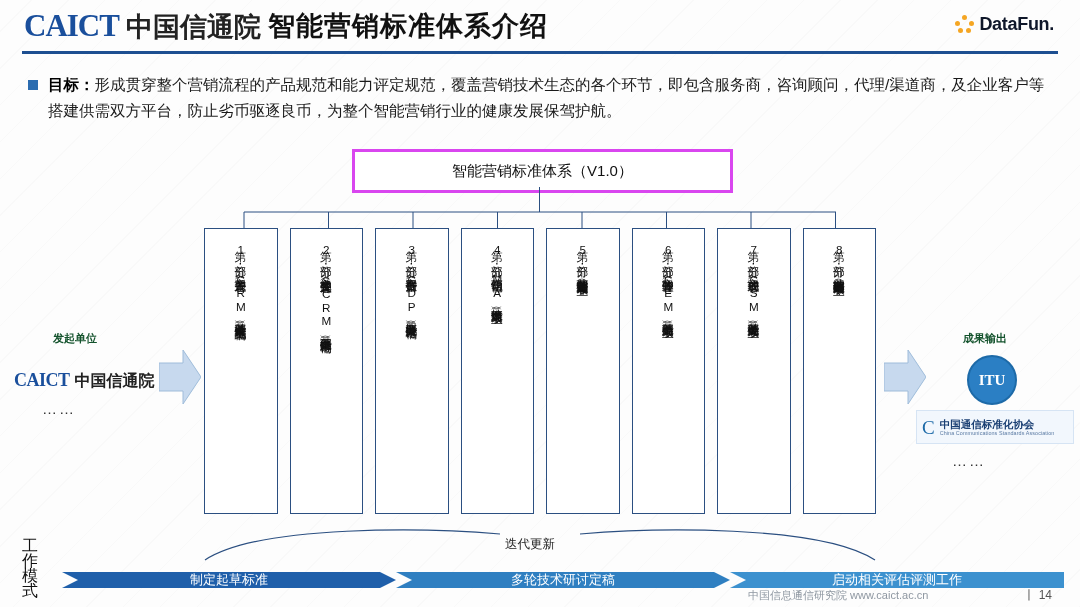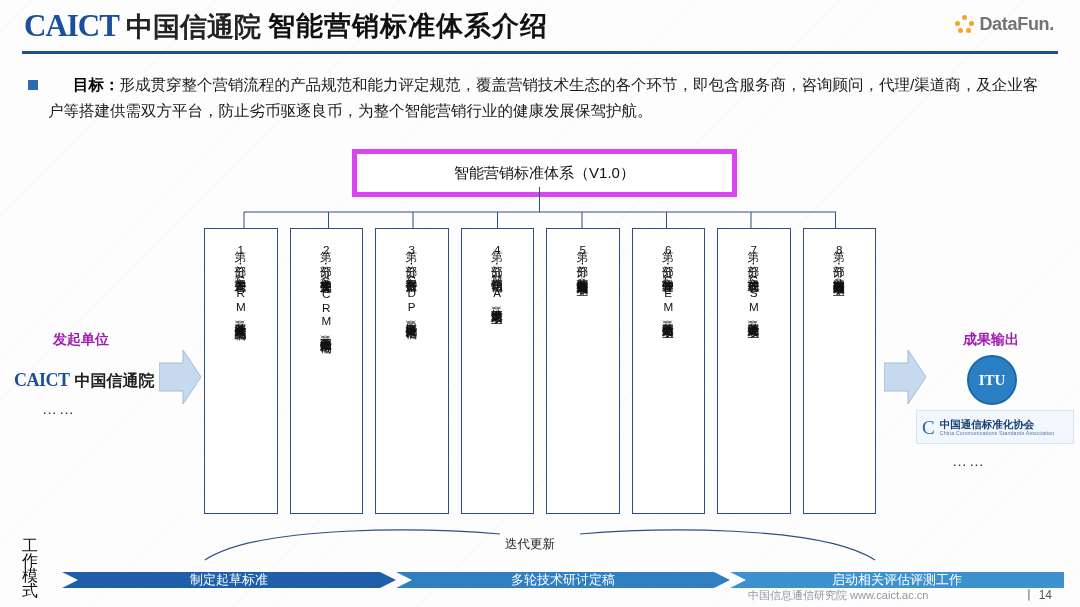--- a/index.html
+++ b/index.html
@@ -99,21 +99,21 @@
     display: block;
   }
   .datafun-dots i:nth-child(1){ left:7px; top:0; }
   .datafun-dots i:nth-child(2){ left:0px; top:6px; }
   .datafun-dots i:nth-child(3){ left:14px; top:6px; }
   .datafun-dots i:nth-child(4){ left:3px; top:13px; }
   .datafun-dots i:nth-child(5){ left:11px; top:13px; }
   .datafun-text {
     font-size: 18px;
     font-weight: bold;
-    color: #737373;
+    color: #0f172a;
     letter-spacing: -0.3px;
     text-align: right;
   }
 
   
   .bullet-row {
     position: absolute;
     left: 28px;
     top: 72px;
     width: 1024px;
@@ -125,32 +125,32 @@
     height: 10px;
     background: #2b6cb0;
     margin-top: 8px;
     flex: none;
   }
   .bullet-text {
     font-size: 15.5px;
     line-height: 26px;
     color: #1a1a1a;
   }
-  .bullet-text b { color: #000; margin-left: 25px; }
+  .bullet-text b { color: #000; }
 
   
   .diagram { position: absolute; inset: 0; }
 
   .root-box {
     position: absolute;
     left: 352px;
     top: 149px;
     width: 375px;
     height: 38px;
-    border: 5px solid #d946ef;
+    border: 3px solid #d946ef;
     background: #ffffff;
     display: flex;
     align-items: center;
     justify-content: center;
     font-size: 15px;
     color: #111;
   }
 
   .connector-svg {
     position: absolute;
@@ -184,22 +184,22 @@
     line-height: 17px;
     letter-spacing: 0.5px;
     color: #111;
     text-align: left;
     max-height: 258px;
   }
 
   
   .side-label {
     position: absolute;
-    font-size: 14px;
-    color: #a21caf;
+    font-size: 11px;
+    color: #14532d;
     font-weight: bold;
   }
   .left-label { left: 53px; top: 331px; }
   .right-label { left: 963px; top: 331px; }
 
   .caict-small {
     position: absolute;
     left: 14px;
     top: 370px;
     display: flex;

